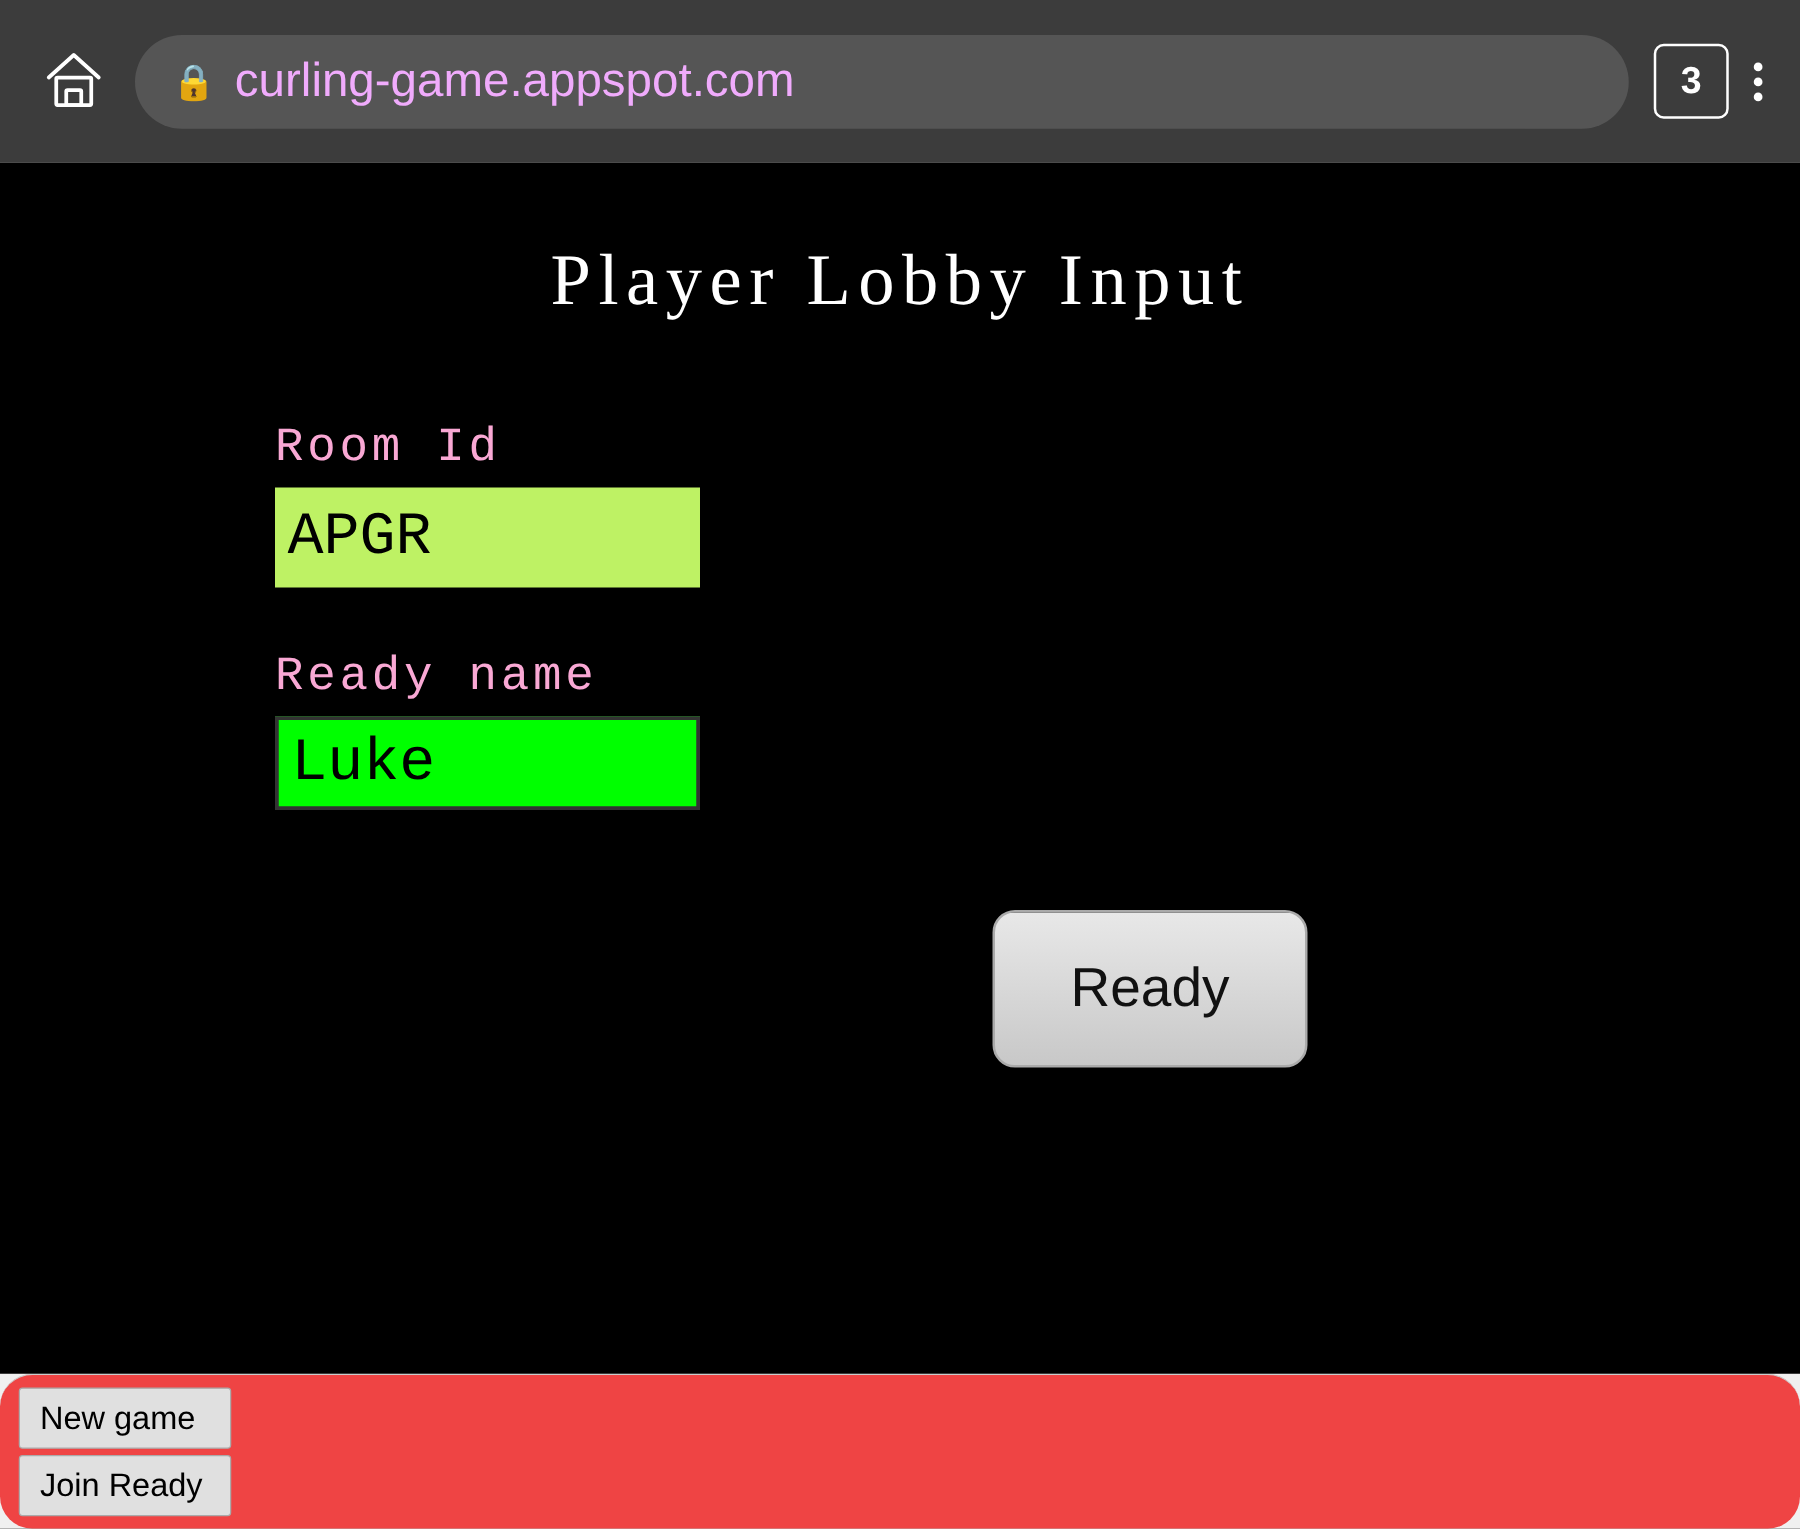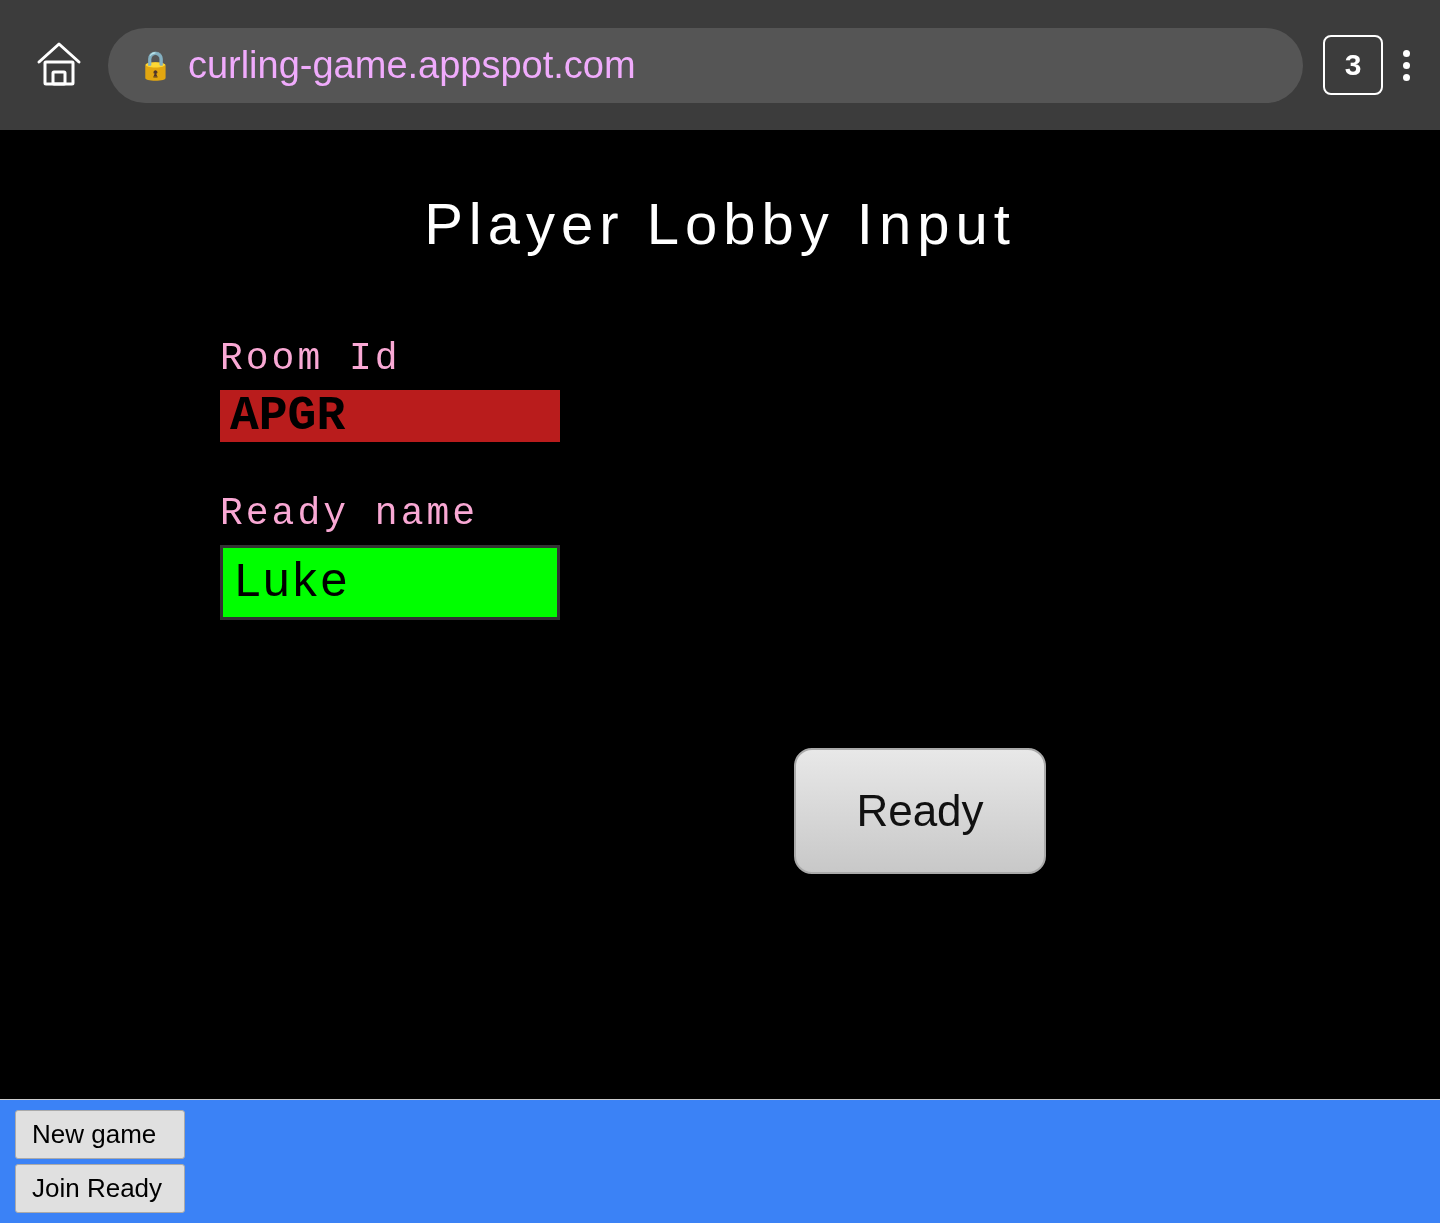--- a/index.html
+++ b/index.html
@@ -107,67 +107,67 @@
       flex: 1;
       display: flex;
       flex-direction: column;
       align-items: center;
       padding: 40px 0;
       position: relative;
     }
 
     .game-title {
       color: white;
-      font-family: Liberation Sans, sans-serif;
+      font-family: Liberation Serif, serif;
       font-size: 58px;
       letter-spacing: 6px;
       margin-bottom: 80px;
       margin-top: 20px;
     }
 
     .form-container {
       width: 600px;
       margin-left: -400px;
     }
 
     .field-label {
       color: #f9a8d4;
       font-family: 'Courier New', Courier, monospace;
       font-size: 38px;
       letter-spacing: 3px;
       margin-bottom: 10px;
     }
 
     .room-id-input {
-      background: #b91c1c;
+      background: #bef264;
       border: none;
       width: 340px;
-      height: 52px;
+      height: 80px;
       font-size: 48px;
       font-family: 'Courier New', Courier, monospace;
-      font-weight: bold;
+      font-weight: normal;
       color: black;
       padding: 5px 10px;
       outline: none;
       display: block;
       margin-bottom: 50px;
     }
 
     .player-name-input {
       background: #00ff00;
       border: 3px solid #333;
       width: 340px;
       height: 75px;
       font-size: 48px;
       font-family: 'Courier New', Courier, monospace;
       color: black;
       padding: 5px 10px;
       outline: none;
       display: block;
-      margin-bottom: 88px;
+      margin-bottom: 40px;
     }
 
     .ready-btn-container {
       display: flex;
       justify-content: center;
       width: 100%;
       margin-left: 400px;
       margin-top: 40px;
     }
 
@@ -178,27 +178,28 @@
       font-size: 44px;
       font-family: Arial, sans-serif;
       padding: 36px 60px;
       cursor: pointer;
       color: #111;
       box-shadow: 0 3px 6px rgba(0,0,0,0.3);
     }
 
     
     .bottom-bar {
-      background: #3b82f6;
+      background: #ef4444;
       border-top: 1px solid #cccccc;
       padding: 10px 15px;
       display: flex;
       flex-direction: column;
       gap: 5px;
       flex-shrink: 0;
+      border-radius: 26px;
     }
 
     .bottom-btn {
       background: #e0e0e0;
       border: 1px solid #aaaaaa;
       border-radius: 3px;
       font-size: 26px;
       padding: 8px 16px;
       cursor: pointer;
       text-align: left;

